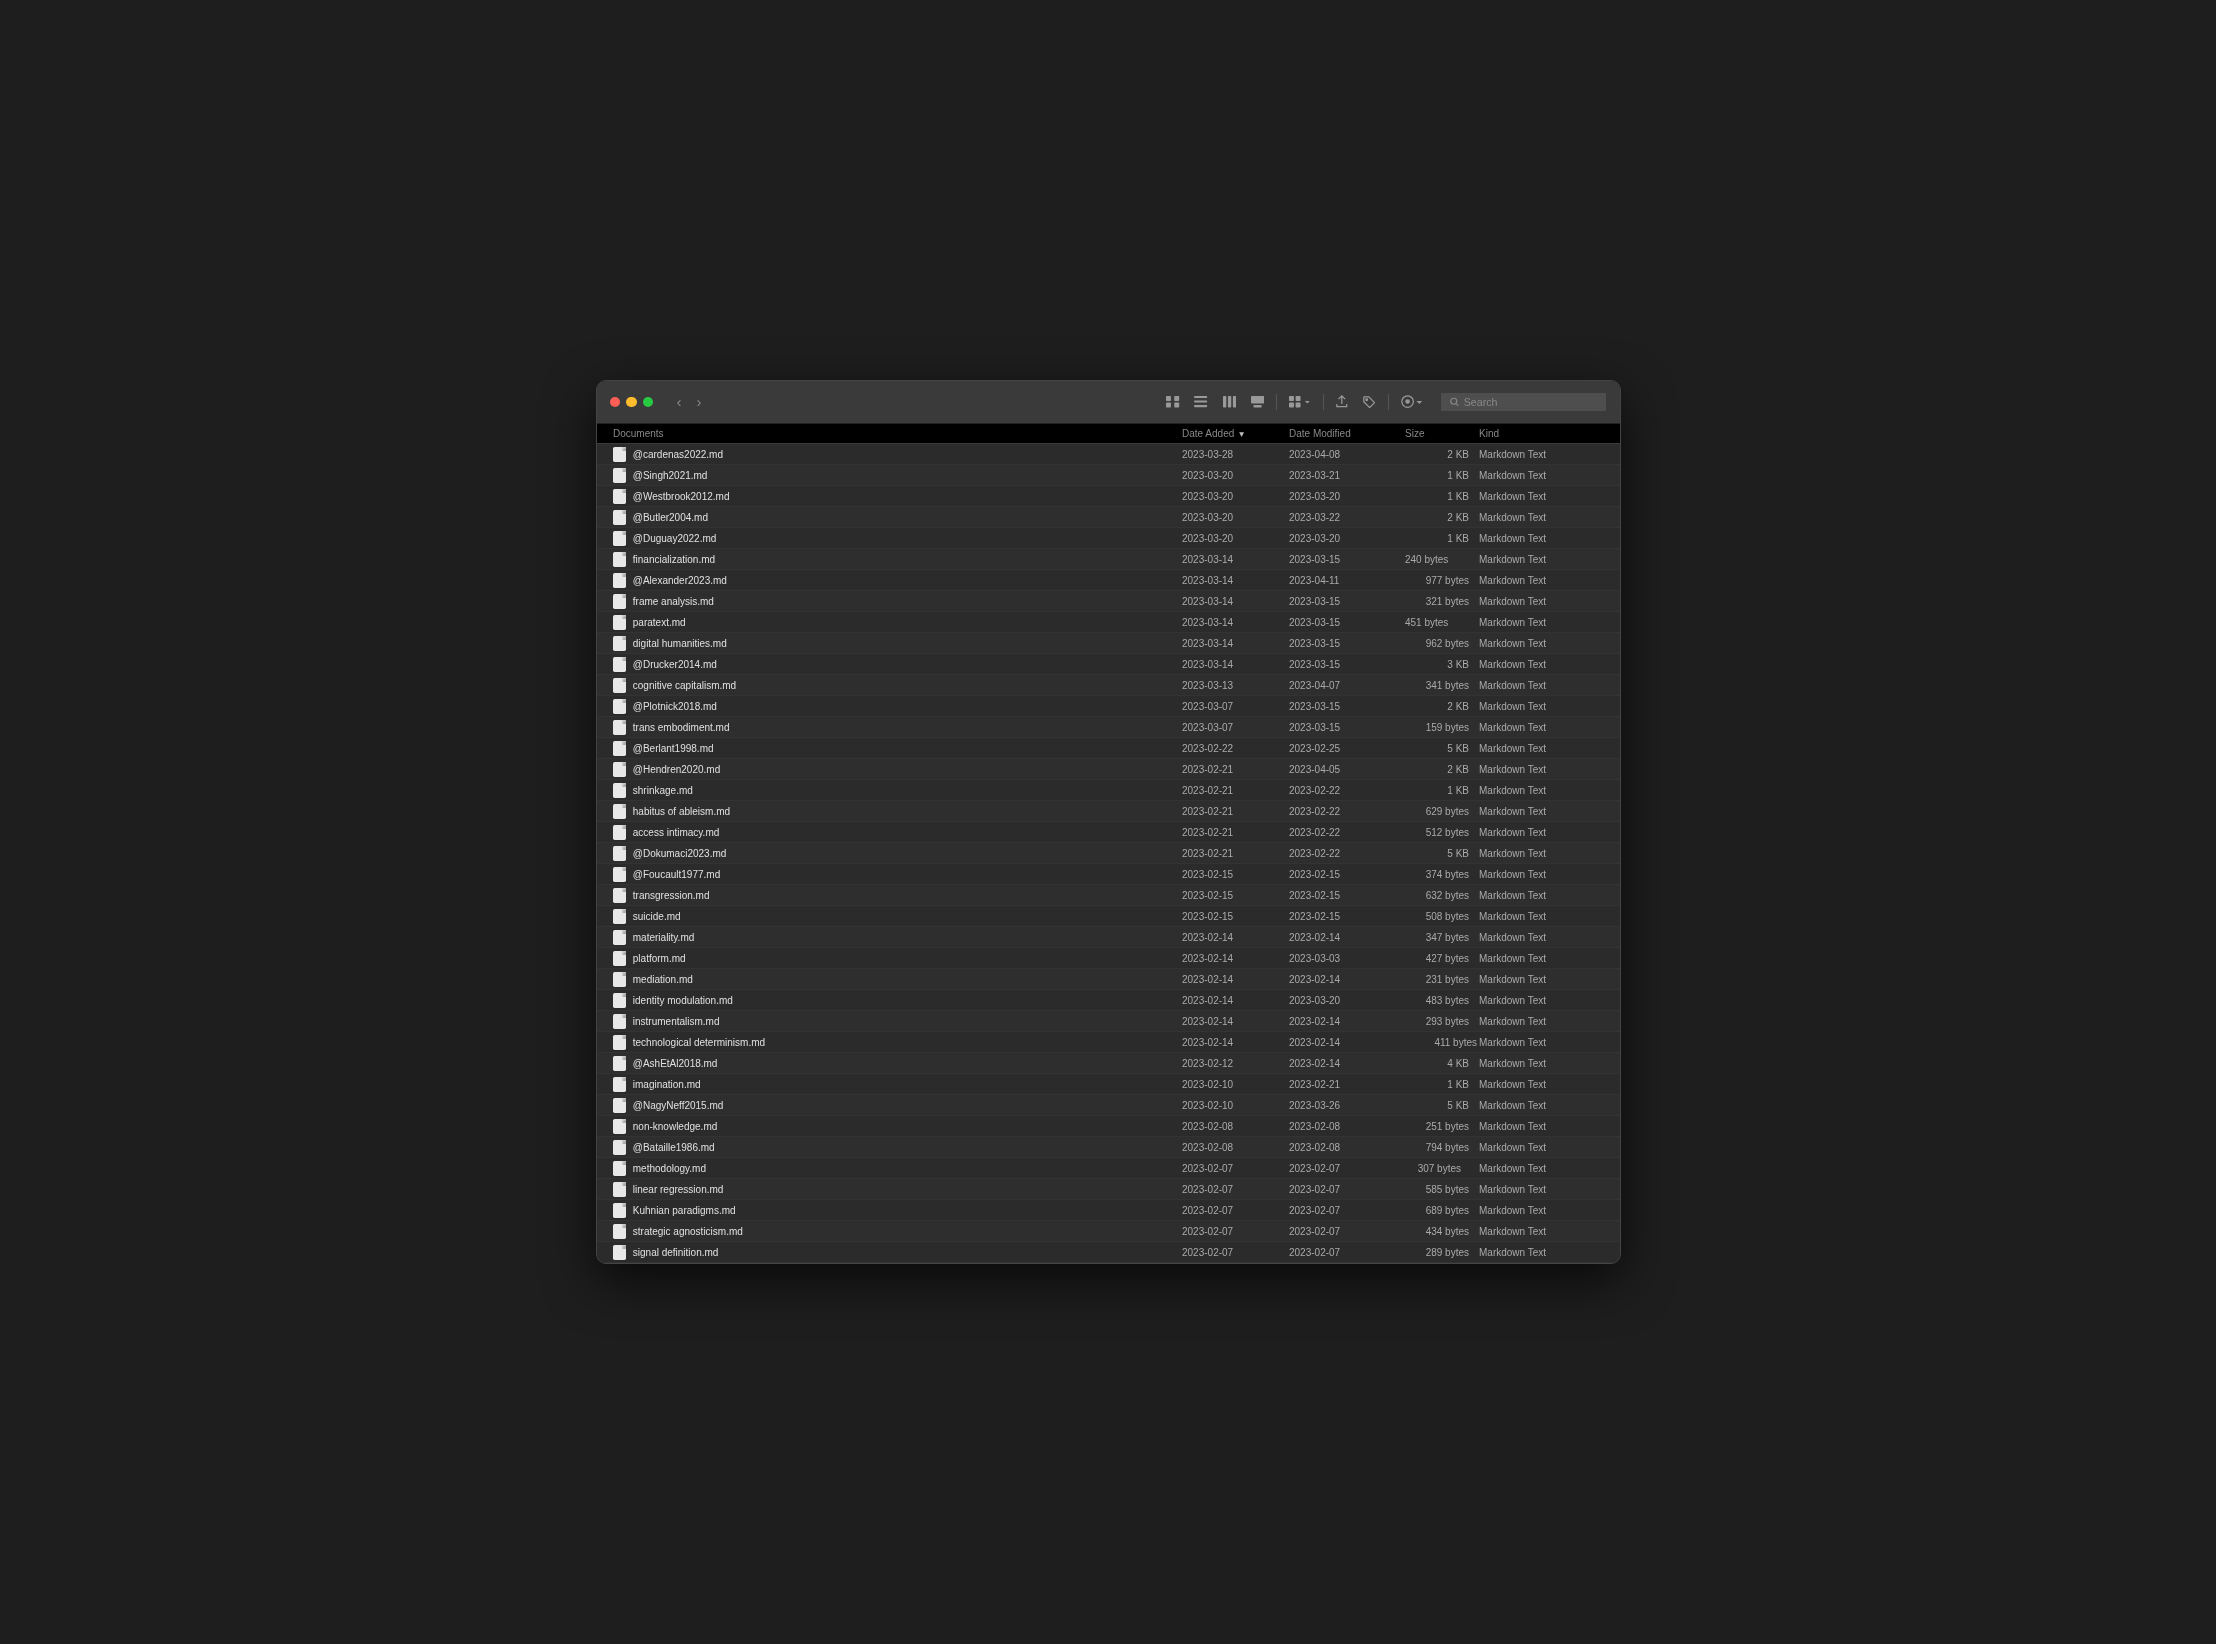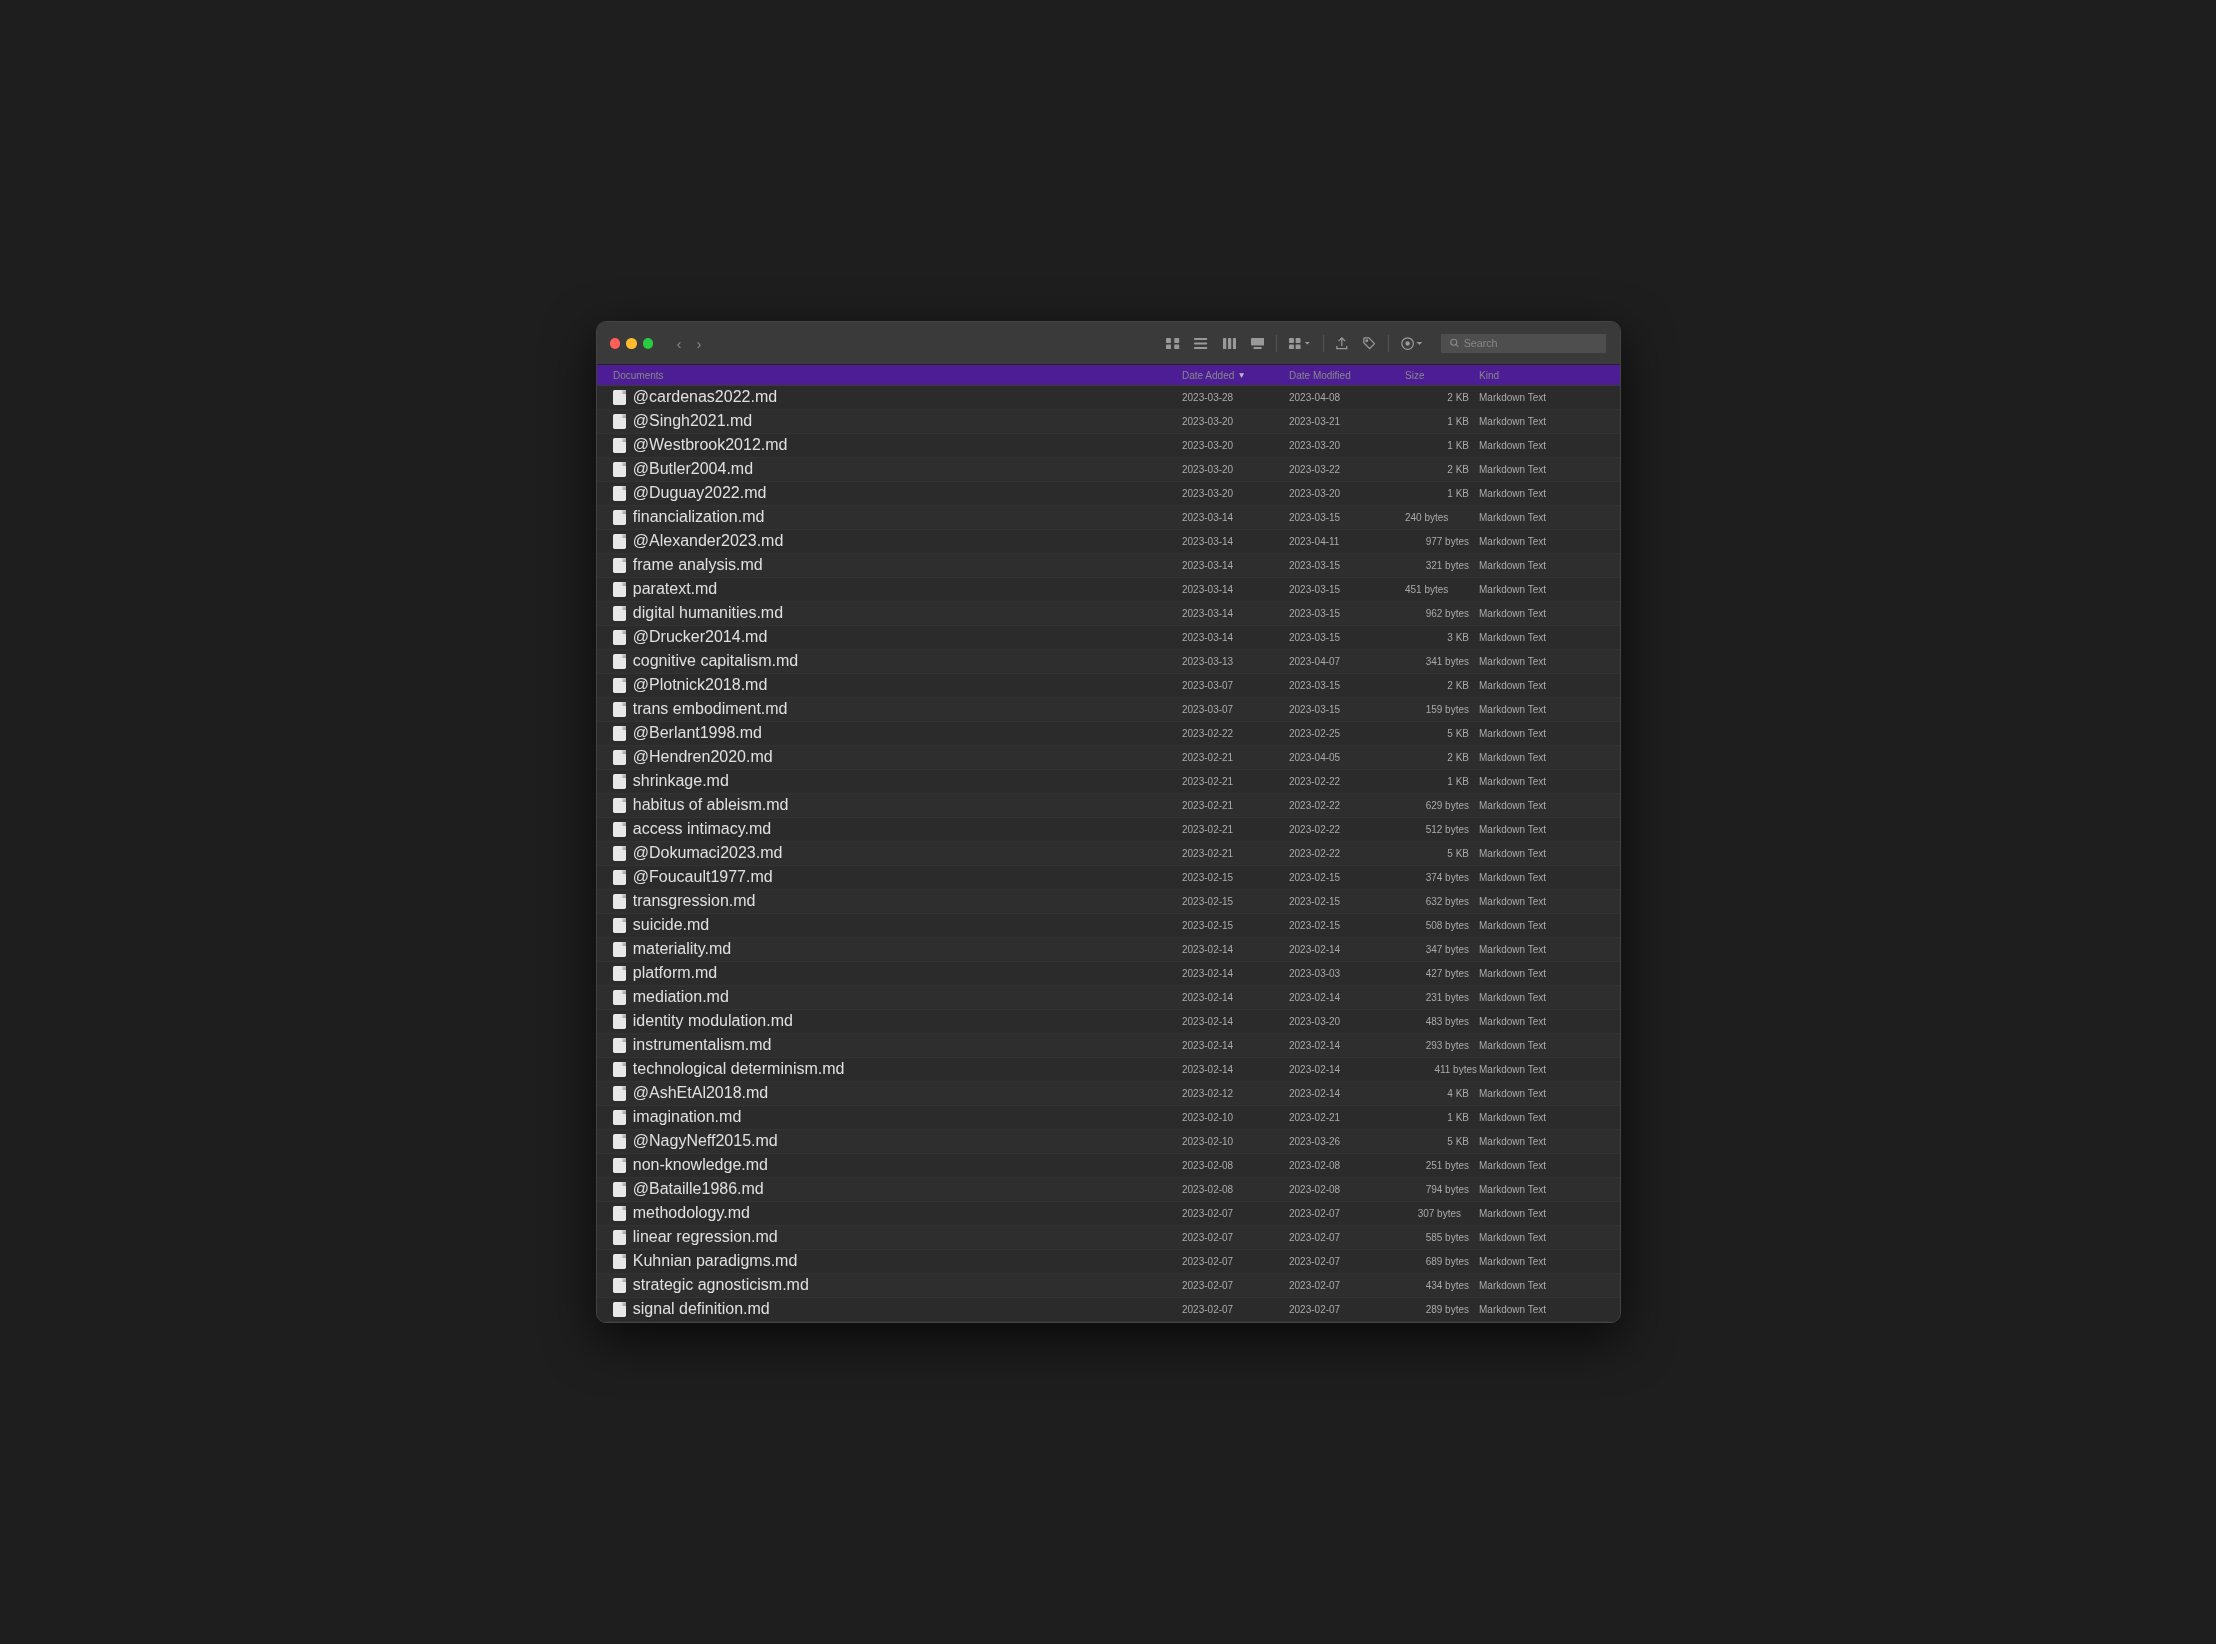--- a/index.html
+++ b/index.html
@@ -116,21 +116,21 @@
     
     .file-list {
       overflow-y: auto;
     }
 
     .column-headers {
       display: grid;
       grid-template-columns: 1fr 107px 116px 74px 124px;
       padding: 4.1px 16.5px;
       border-bottom: 0.8px solid #3a3a3a;
-      background: #4c1d95;
+      background: #000000;
     }
 
     .col-header {
       font-size: 10px;
       color: #888;
       font-weight: 500;
       display: flex;
       align-items: center;
       gap: 3.3px;
     }
@@ -188,21 +188,21 @@
       height: 0;
       border-left: 4.1px solid #c8c8c8;
       border-bottom: 4.1px solid transparent;
     }
 
     .cell {
       font-size: 10px;
       color: #aaa;
     }
 
-    .cell-name { font-size: 16px; color: #e0e0e0; }
+    .cell-name { font-size: 10px; color: #e0e0e0; }
   </style>
 </head>
 <body>
 
 <div class="window">
 
   <div class="titlebar">
     <div class="traffic-lights">
       <div class="traffic-light close"></div>
       <div class="traffic-light minimize"></div>

